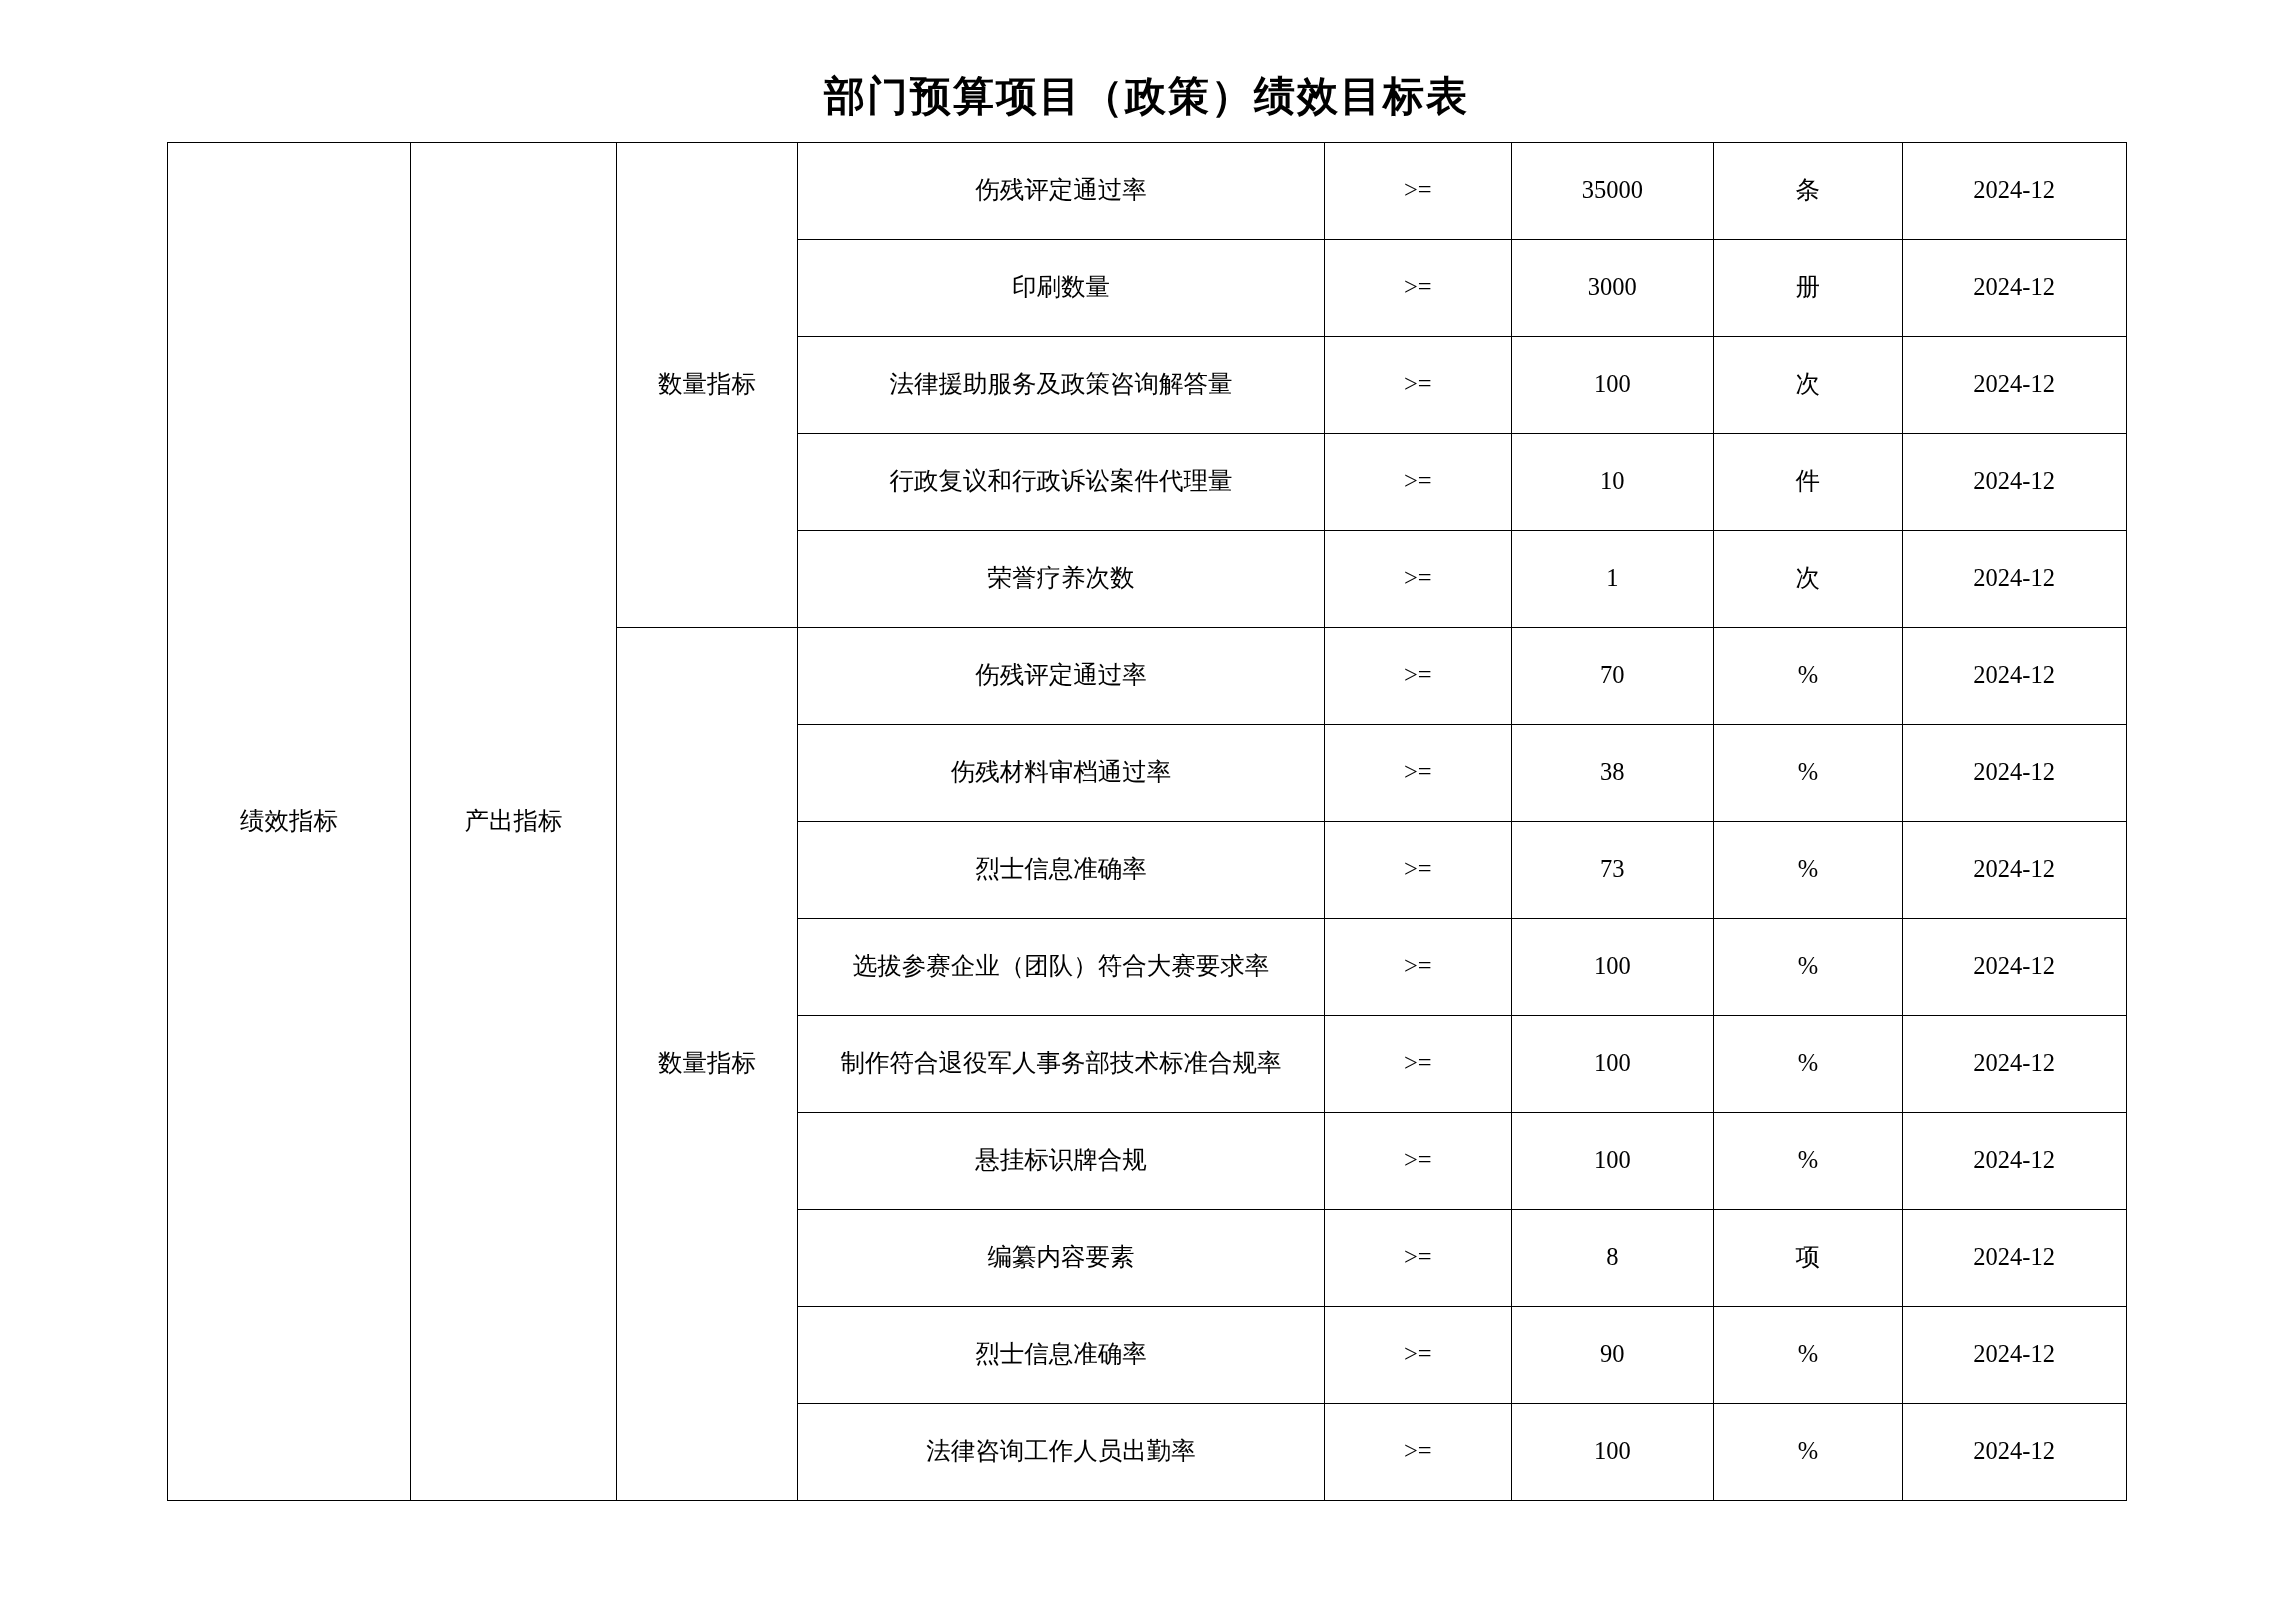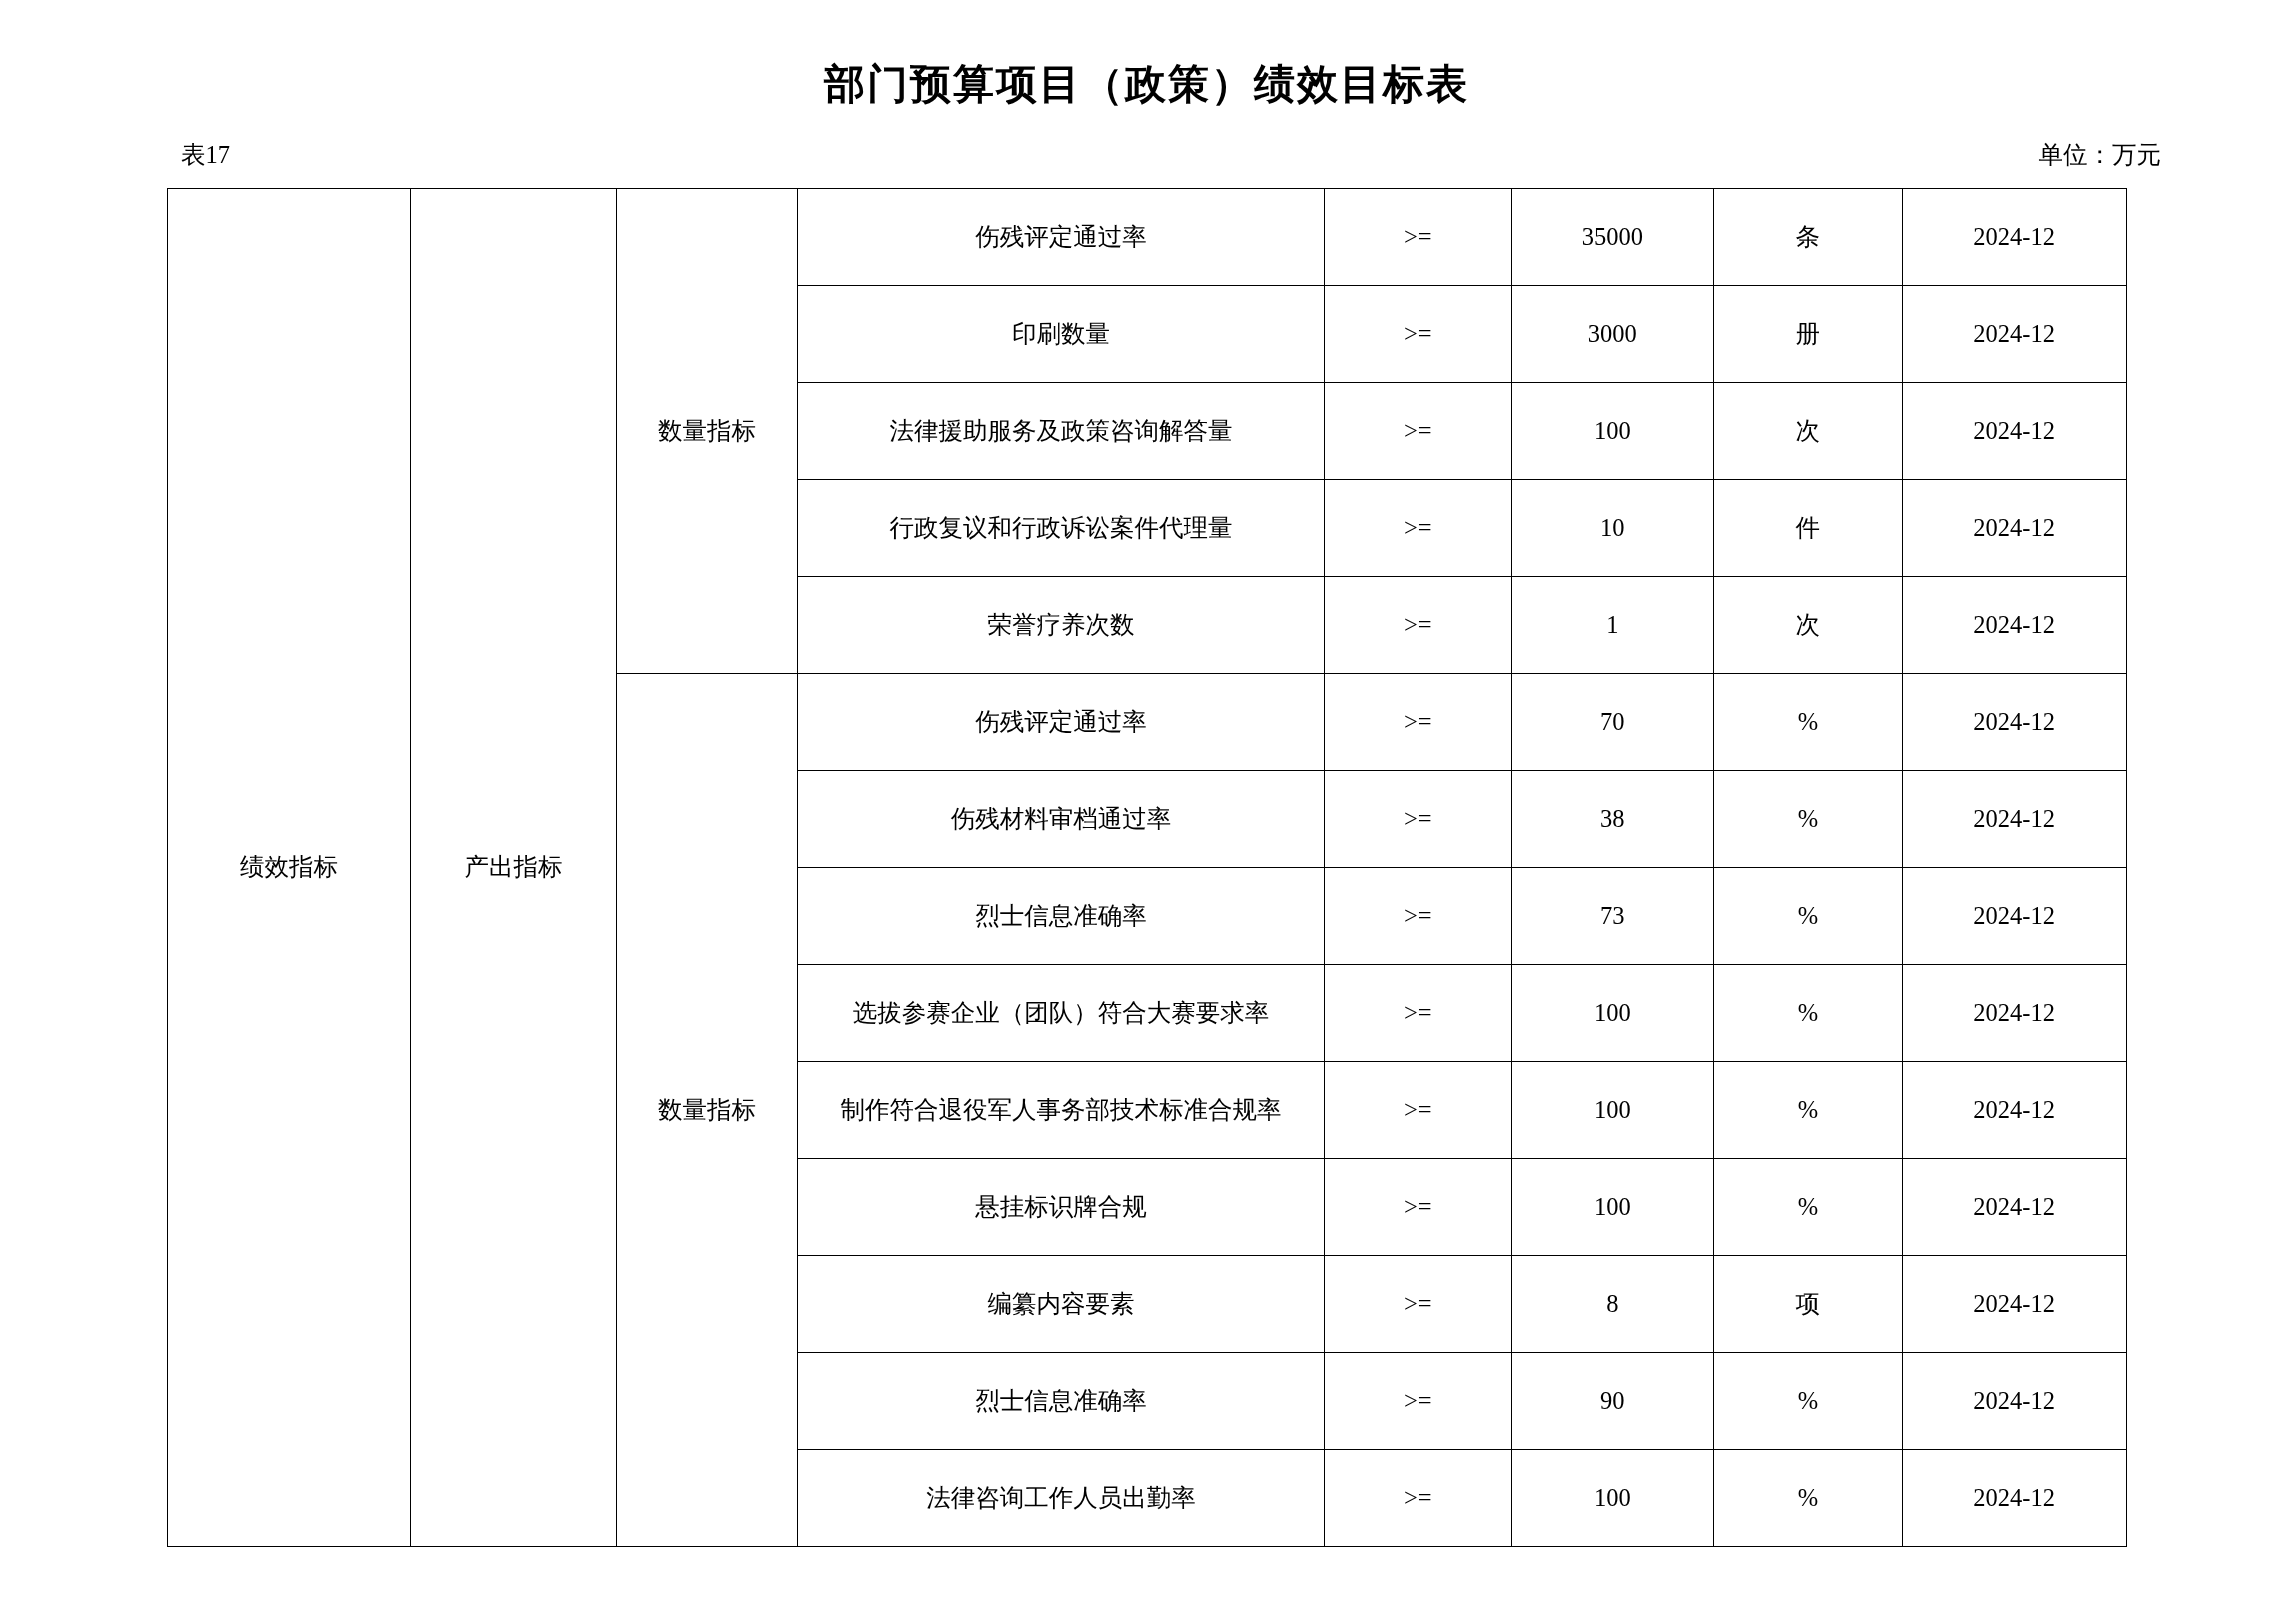--- a/index.html
+++ b/index.html
@@ -12,21 +12,21 @@
     height: 1621px;
     font-family: "Liberation Serif", "DejaVu Serif", serif;
     color: #000000;
     position: relative;
     overflow: hidden;
   }
   .page {
     width: 2293px;
     height: 1358px;
     box-sizing: border-box;
-    padding: 0;
+    padding: 12px;
     position: relative;
   }
   .doc-title {
     text-align: center;
     font-size: 41px;
     font-weight: bold;
     letter-spacing: 2px;
     margin: 0;
     padding-top: 57px;
     font-family: "Liberation Serif", "DejaVu Serif", serif;
@@ -88,24 +88,20 @@
     font-family: "Liberation Serif", "DejaVu Serif", serif;
   }
 </style>
 </head>
 <body>
 
 <div class="page">
 
   <h1 class="doc-title">部门预算项目（政策）绩效目标表</h1>
 
-  <div class="meta-row">
-    <div class="meta-left">表17</div>
-    <div class="meta-right">单位：万元</div>
-  </div>
 
   <div class="table-wrap">
     <table class="perf">
       <colgroup>
         <col class="col-a">
           <col class="col-b">
           <col class="col-c">
           <col class="col-d">
         <col class="col-e">
           <col class="col-f">

